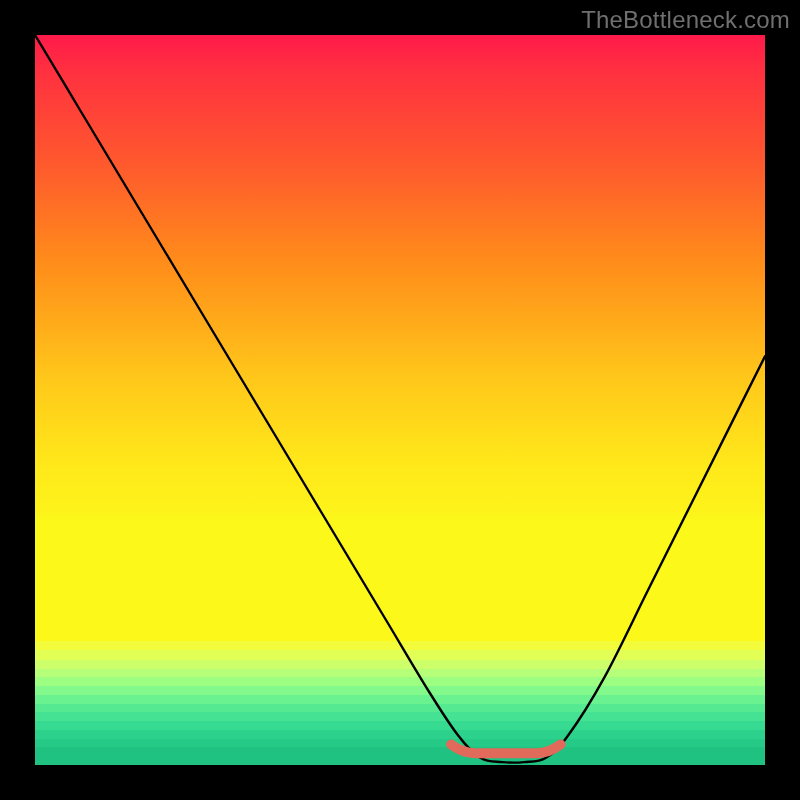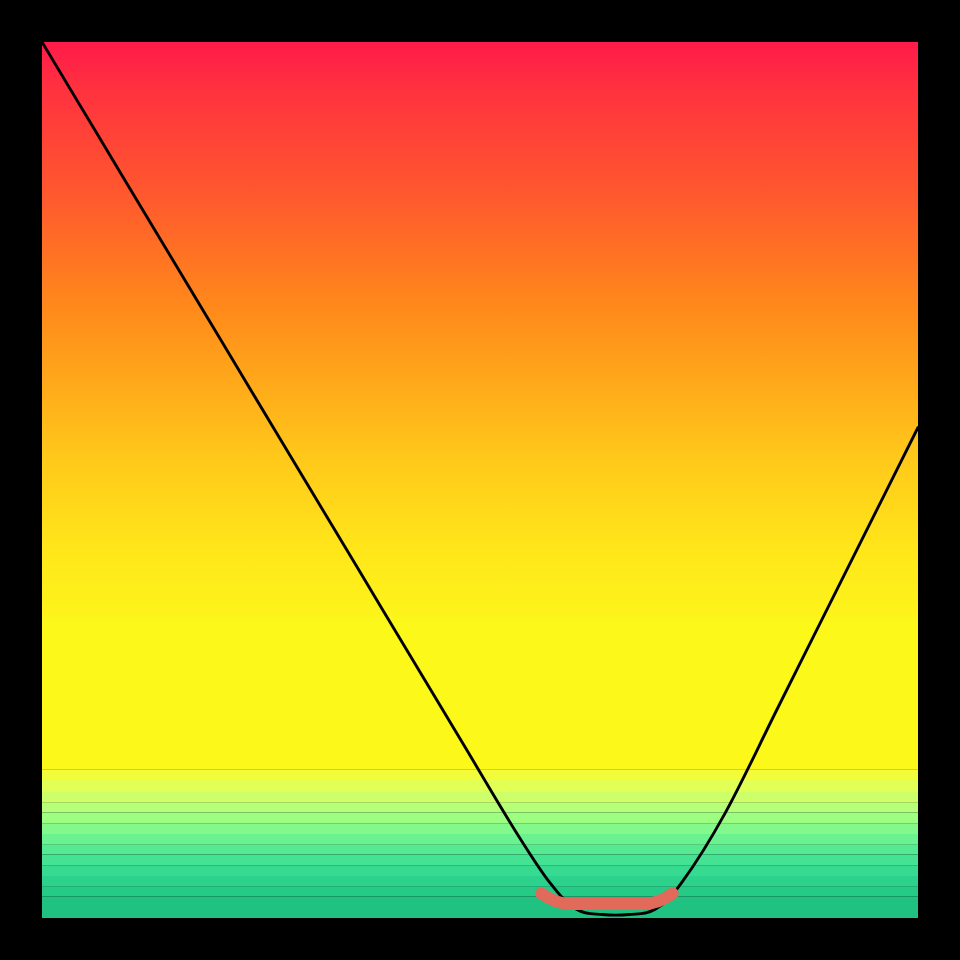--- a/index.html
+++ b/index.html
@@ -98,13 +98,14 @@
 
     <svg class="curve-svg" viewBox="0 0 730 730" preserveAspectRatio="none">
       <path id="curve-path" d="M 0 0 C 7.8839999999999995 13.139999999999999, 28.031999999999996 46.72, 43.8 73 C 59.568 99.28, 71.832 119.72, 87.6 146 C 103.368 172.28, 115.632 192.72000000000006, 131.4 219.00000000000006 C 147.168 245.28000000000006, 159.432 265.72, 175.2 292 C 190.968 318.28, 203.232 338.72, 219 365 C 234.768 391.28, 247.032 411.72, 262.8 438 C 278.568 464.28, 290.832 484.72, 306.59999999999997 511 C 322.36799999999994 537.28, 334.63199999999995 557.72, 350.4 584 C 366.168 610.28, 381.06000000000006 635.976, 394.20000000000005 657 C 407.34000000000003 678.024, 414.202 688.9739999999999, 423.4 700.8 C 432.59799999999996 712.626, 437.416 717.9696, 445.3 722.7 C 453.184 727.4304000000001, 459.316 726.2916, 467.2 727.08 C 475.084 727.8684000000001, 481.216 727.8684000000001, 489.1 727.08 C 496.98400000000004 726.2916, 503.11599999999993 727.4304000000001, 510.99999999999994 722.7 C 518.8839999999999 717.9696, 522.3879999999999 715.254, 532.9 700.8 C 543.412 686.3459999999999, 554.946 668.68, 569.4 642.4 C 583.8539999999999 616.12, 597.4319999999999 586.3359999999999, 613.1999999999999 554.8 C 628.968 523.264, 641.232 498.736, 657 467.2 C 672.768 435.664, 687.66 405.88, 700.8 379.6 C 713.9399999999999 353.32000000000005, 724.744 331.712, 730 321.2" fill="none" stroke="#000" stroke-width="2.4" stroke-linecap="round" stroke-linejoin="round"></path>
     </svg>
 
     <svg class="marker-svg" viewBox="0 0 730 730" preserveAspectRatio="none">
       <path id="marker-path" d="M 416.09999999999997 709.56 Q 428.145 718.32 440.19 718.32 L 501.51 718.32 Q 513.5550000000001 718.32 525.6 709.56" fill="none" stroke-linecap="round" stroke-linejoin="round" stroke="#e16a5b" stroke-width="10"></path>
     </svg>
   </div>
 
+  <div class="watermark">TheBottleneck.com</div>
 </div>
 
 </body></html>

